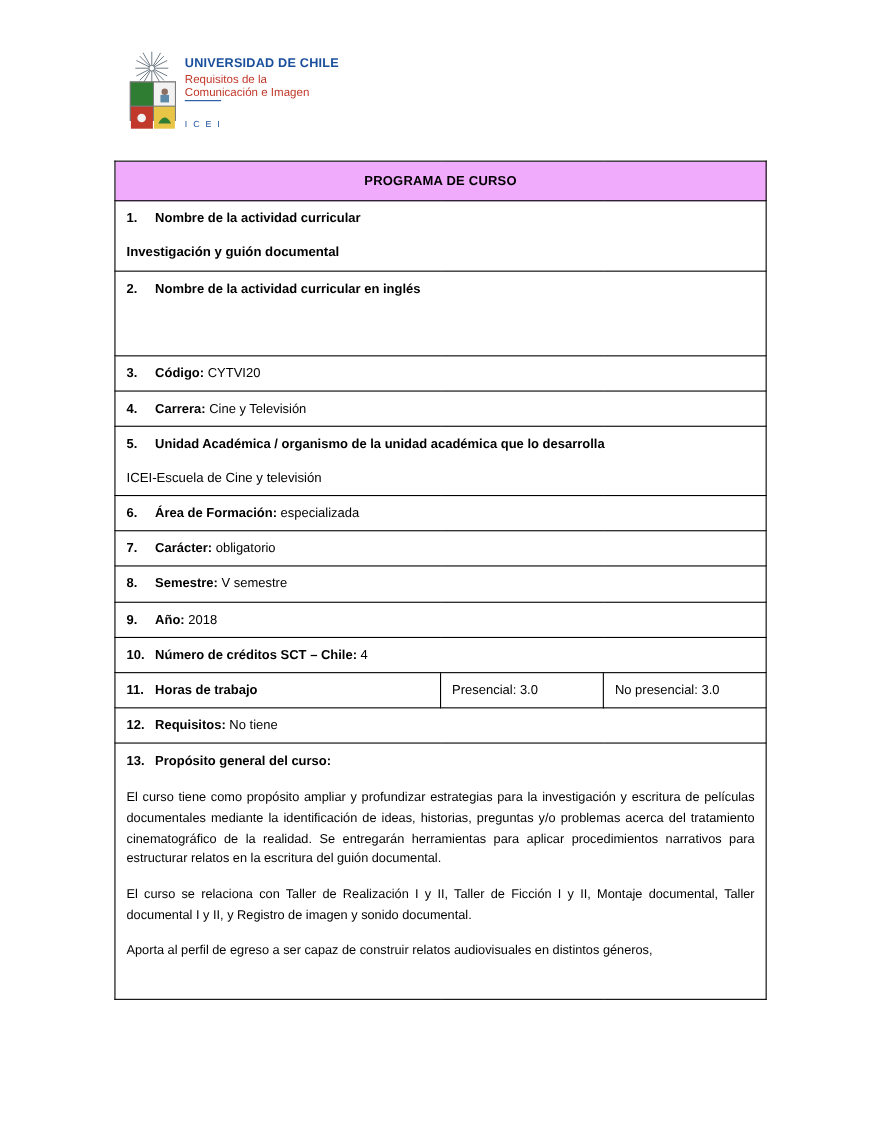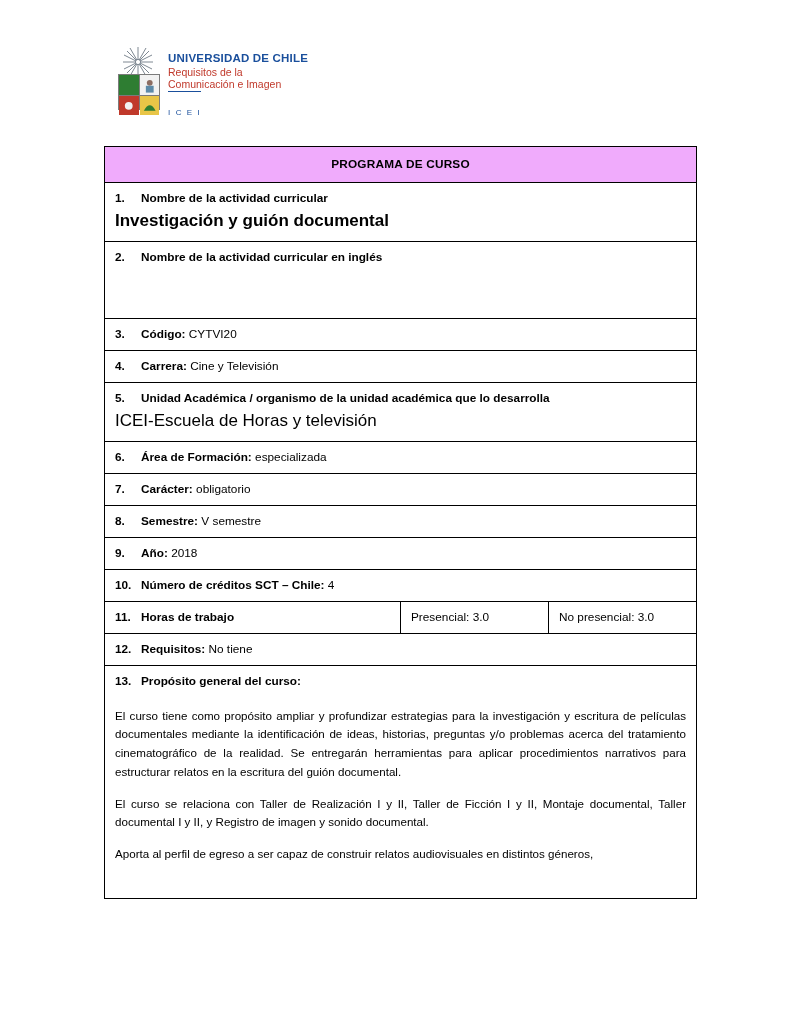--- a/index.html
+++ b/index.html
@@ -121,23 +121,23 @@
   }
   .item-line .num {
     display: inline-block;
     min-width: 26px;
     text-indent: 0;
   }
   .sub {
     font-weight: normal;
   }
   .second-line {
-    margin-top: 2px;
+    margin-top: 14px;
     font-weight: bold;
-    font-size: 17px;
+    font-size: 12px;
   }
   .second-line.reg {
     font-weight: normal;
   }
   .tall {
     height: 62px;
   }
   .body-par {
     text-align: justify;
     font-size: 11.6px;
@@ -238,21 +238,21 @@
 
       <tr>
         <td colspan="3">
           <div class="item-line"><span class="num">4.</span><span class="num">Carrera:</span> <span class="sub">Cine y Televisión</span></div>
         </td>
       </tr>
 
       <tr>
         <td colspan="3">
           <div class="item-line"><span class="num">5.</span><span class="num">Unidad Académica / organismo de la unidad académica que lo desarrolla</span></div>
-          <div class="second-line reg">ICEI-Escuela de Horas y televisión</div>
+          <div class="second-line reg">ICEI-Escuela de Cine y televisión</div>
         </td>
       </tr>
 
       <tr>
         <td colspan="3">
           <div class="item-line"><span class="num">6.</span><span class="num">Área de Formación:</span> <span class="sub">especializada</span></div>
         </td>
       </tr>
 
       <tr>

